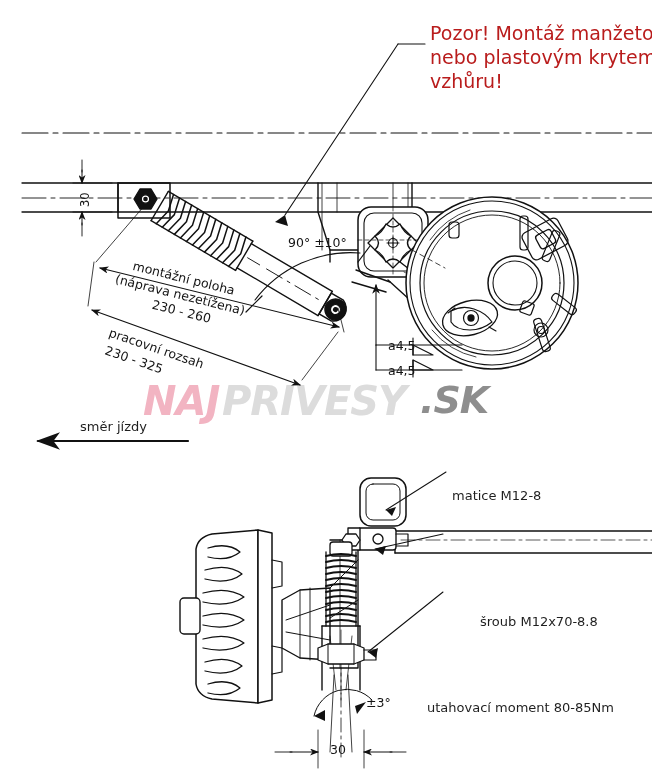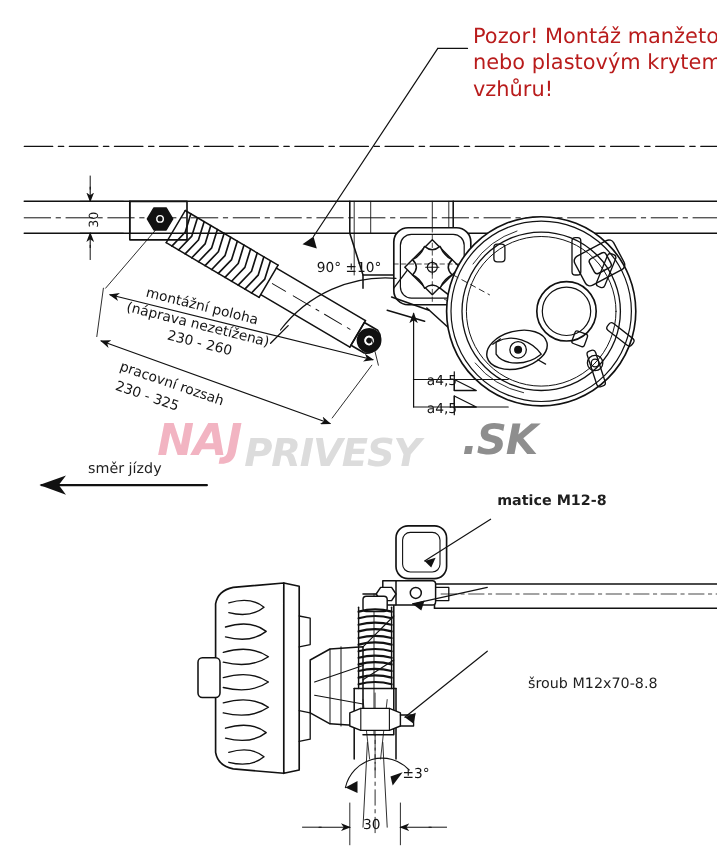--- a/index.html
+++ b/index.html
@@ -17,21 +17,21 @@
   .dimsm{font-size:11.5px;color:#141414;}
   .rot-90{transform:rotate(-90deg);transform-origin:0 0;}
   .wm{position:absolute;font-weight:bold;font-style:italic;letter-spacing:-1px;}
 </style>
 </head>
 <body>
 
 <div class="stage">
 
   <div class="wm" style="left:143px;top:378px;font-size:40px;color:#f2b4c2;">NAJ</div>
-  <div class="wm" style="left:222px;top:378px;font-size:35px;color:#dcdcdc;margin-top:15px;">PRIVESY</div>
+  <div class="wm" style="left:222px;top:378px;font-size:40px;color:#dcdcdc;">PRIVESY</div>
   <div class="wm" style="left:420px;top:378px;font-size:38px;color:#8e8e8e;">.SK</div>
 
   <svg class="svgroot" width="652" height="781" viewBox="0 0 652 781">
     <defs>
       <marker id="arrA" markerWidth="11" markerHeight="8" refX="10" refY="4" orient="auto">
         <path d="M0,0 L11,4 L0,8 L3,4 Z" fill="#111"></path>
       </marker>
       <marker id="arrB" markerWidth="11" markerHeight="8" refX="1" refY="4" orient="auto">
         <path d="M11,0 L0,4 L11,8 L8,4 Z" fill="#111"></path>
       </marker>
@@ -389,19 +389,20 @@
   <div style="position:absolute;left:112px;top:325px;transform:rotate(19deg);transform-origin:0 0;">
     <div class="txt dim" style="position:relative;left:0;top:0;">pracovní rozsah</div>
     <div class="txt dim" style="position:relative;left:2px;top:2px;">230 - 325</div>
   </div>
 
   <div class="txt dim" style="left:388px;top:338px;">a4,5</div>
   <div class="txt dim" style="left:388px;top:363px;">a4,5</div>
 
   <div class="txt lbl" style="left:80px;top:419px;">směr jízdy</div>
 
-  <div class="txt lbl" style="left:452px;top:448px;font-weight:bold;">matice M12-8</div>
+  <div class="txt lbl" style="left:452px;top:488px;">matice M12-8</div>
   <div class="txt lbl" style="left:449px;top:614px;margin-left:31px;">šroub M12x70-8.8</div>
+  <div class="txt lbl" style="left:427px;top:700px;">utahovací moment 80-85Nm</div>
 
   <div class="txt dim" style="left:366px;top:695px;">±3°</div>
   <div class="txt dim" style="left:330px;top:742px;">30</div>
 
 </div>
 
 </body></html>

